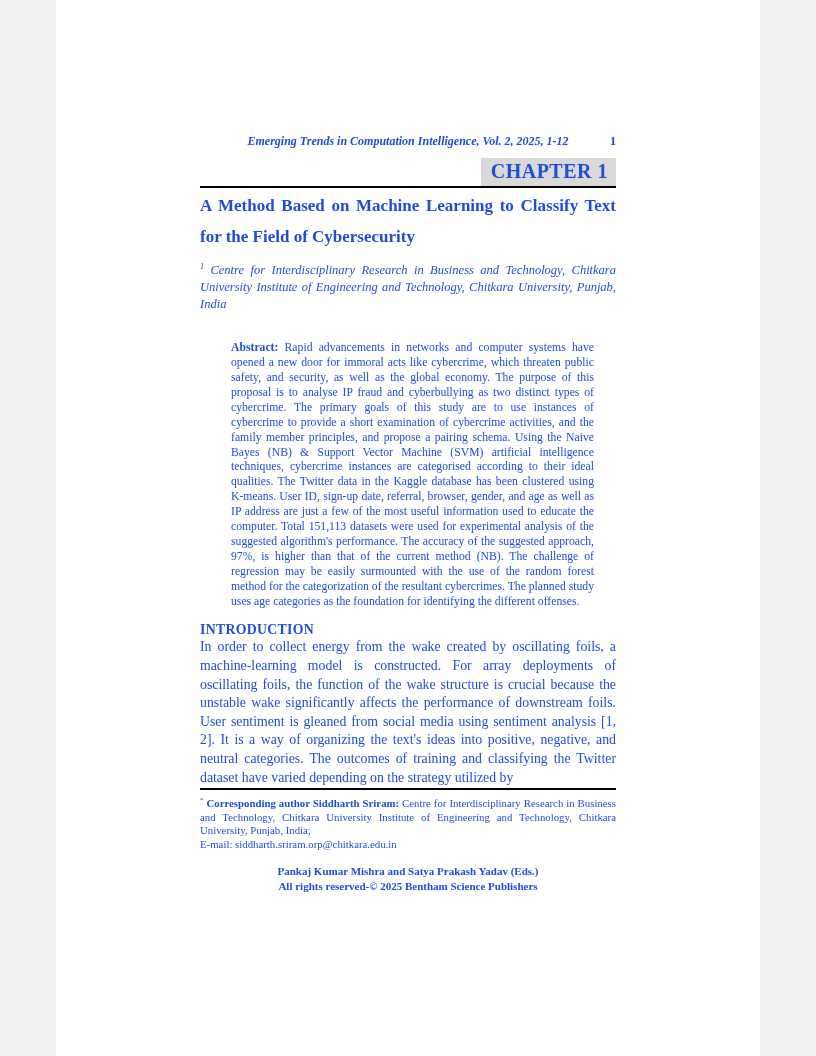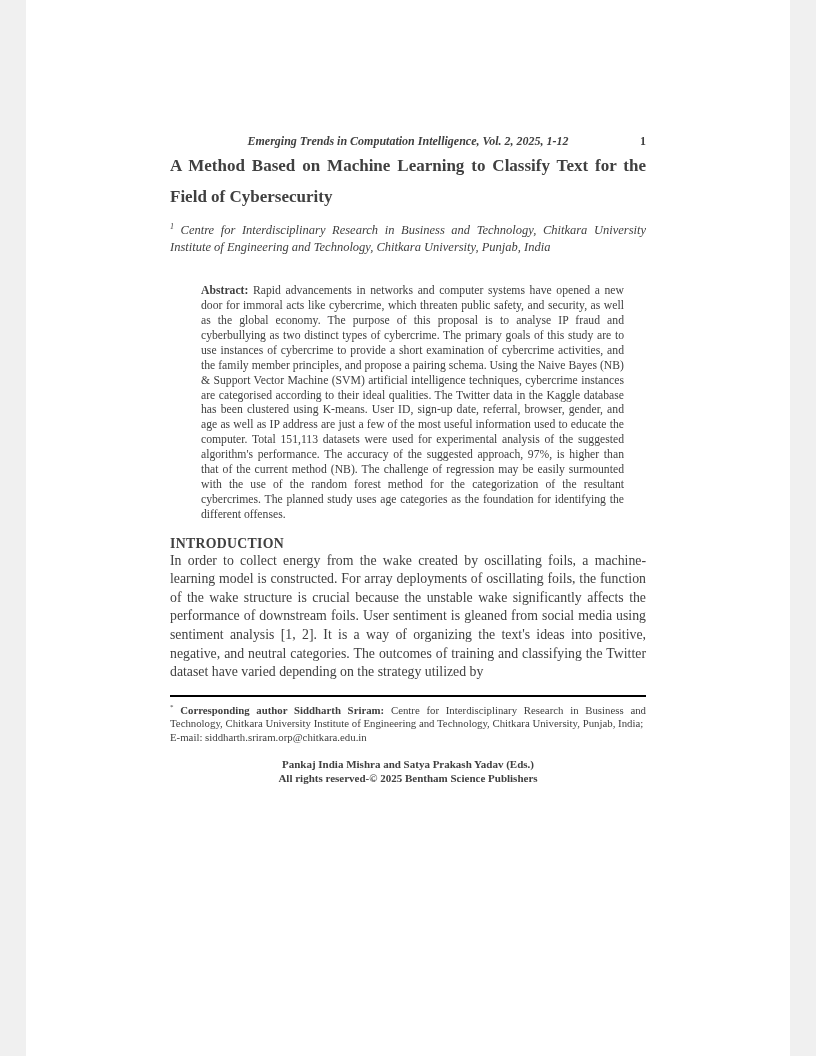--- a/index.html
+++ b/index.html
@@ -2,25 +2,25 @@
 <html><head>
 <meta charset="utf-8">
 <style>
   html, body {
     margin: 0;
     padding: 0;
     background: #f0f0f0;
   }
   .page {
     position: relative;
-    width: 764px;
+    width: 704px;
     height: 1056px;
     margin: 0 auto;
     background: #ffffff;
-    color: #404040;
+    color: #1d4ed8;
     font-family: "Liberation Serif", serif;
     overflow: hidden;
   }
   .content {
     position: absolute;
     left: 144px;
     right: 144px;
     top: 134px;
   }
   
@@ -108,21 +108,21 @@
   }
   
   .body-paragraph {
     margin-top: 0;
     font-size: 13.8px;
     line-height: 18.6px;
     text-align: justify;
   }
   
   .footnote {
-    margin-top: 13px;
+    margin-top: 1px;
     border-top: 2px solid #000000;
     padding-top: 4px;
     font-size: 10.8px;
     line-height: 13.8px;
     text-align: justify;
   }
   .footnote sup {
     font-size: 7px;
   }
   .footnote b {
@@ -141,37 +141,38 @@
   }
 </style>
 </head>
 <body>
 
 <div class="page">
   <div class="content">
 
     <div class="running-head-row"><span>Emerging Trends in Computation Intelligence, Vol. 2, 2025, 1-12</span><span class="page-number">1</span></div>
 
+    <div class="chapter-rule"><span class="chapter-banner">CHAPTER 1</span></div>
 
     <div class="article-title">A Method Based on Machine Learning to Classify Text for the Field of Cybersecurity</div>
 
 
     <div class="affiliation"><sup>1</sup><span> Centre for Interdisciplinary Research in Business and Technology, Chitkara University Institute of Engineering and Technology, Chitkara University, Punjab, India</span></div>
 
     <div class="abstract"><b>Abstract:</b><span> Rapid advancements in networks and computer systems have opened a new door for immoral acts like cybercrime, which threaten public safety, and security, as well as the global economy. The purpose of this proposal is to analyse IP fraud and cyberbullying as two distinct types of cybercrime. The primary goals of this study are to use instances of cybercrime to provide a short examination of cybercrime activities, and the family member principles, and propose a pairing schema. Using the Naive Bayes (NB) &amp; Support Vector Machine (SVM) artificial intelligence techniques, cybercrime instances are categorised according to their ideal qualities. The Twitter data in the Kaggle database has been clustered using K-means. User ID, sign-up date, referral, browser, gender, and age as well as IP address are just a few of the most useful information used to educate the computer. Total 151,113 datasets were used for experimental analysis of the suggested algorithm's performance. The accuracy of the suggested approach, 97%, is higher than that of the current method (NB). The challenge of regression may be easily surmounted with the use of the random forest method for the categorization of the resultant cybercrimes. The planned study uses age categories as the foundation for identifying the different offenses.</span></div>
 
 
     <div class="section-heading">INTRODUCTION</div>
 
     <div class="body-paragraph">In order to collect energy from the wake created by oscillating foils, a machine-learning model is constructed. For array deployments of oscillating foils, the function of the wake structure is crucial because the unstable wake significantly affects the performance of downstream foils. User sentiment is gleaned from social media using sentiment analysis [1, 2]. It is a way of organizing the text's ideas into positive, negative, and neutral categories. The outcomes of training and classifying the Twitter dataset have varied depending on the strategy utilized by</div>
 
     <div class="footnote">
       <p><sup>*</sup><b> Corresponding author Siddharth Sriram:</b><span> Centre for Interdisciplinary Research in Business and Technology, Chitkara University Institute of Engineering and Technology, Chitkara University, Punjab, India;</span></p>
       <p><span>E-mail:</span><span> siddharth.sriram.orp@chitkara.edu.in</span></p>
     </div>
 
     <div class="footer">
-      <div>Pankaj India Mishra and Satya Prakash Yadav (Eds.)</div>
+      <div>Pankaj Kumar Mishra and Satya Prakash Yadav (Eds.)</div>
       <div>All rights reserved-© 2025 Bentham Science Publishers</div>
     </div>
 
   </div>
 </div>
 
 </body></html>

